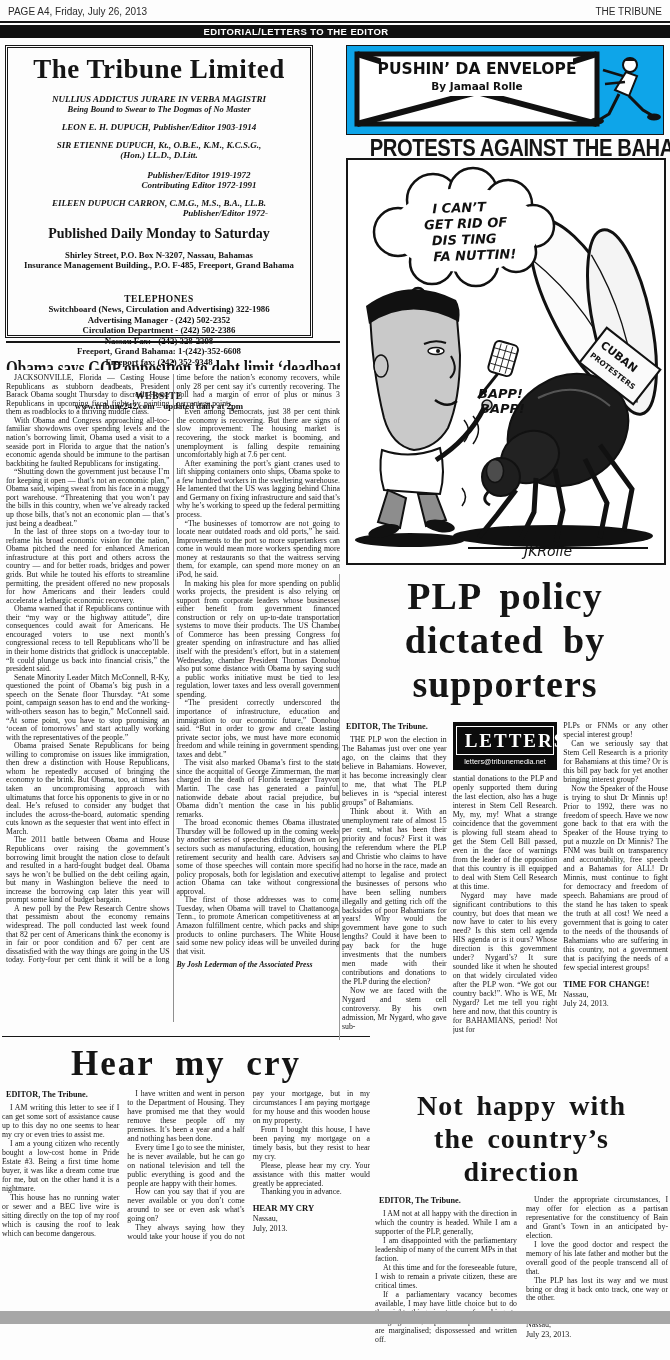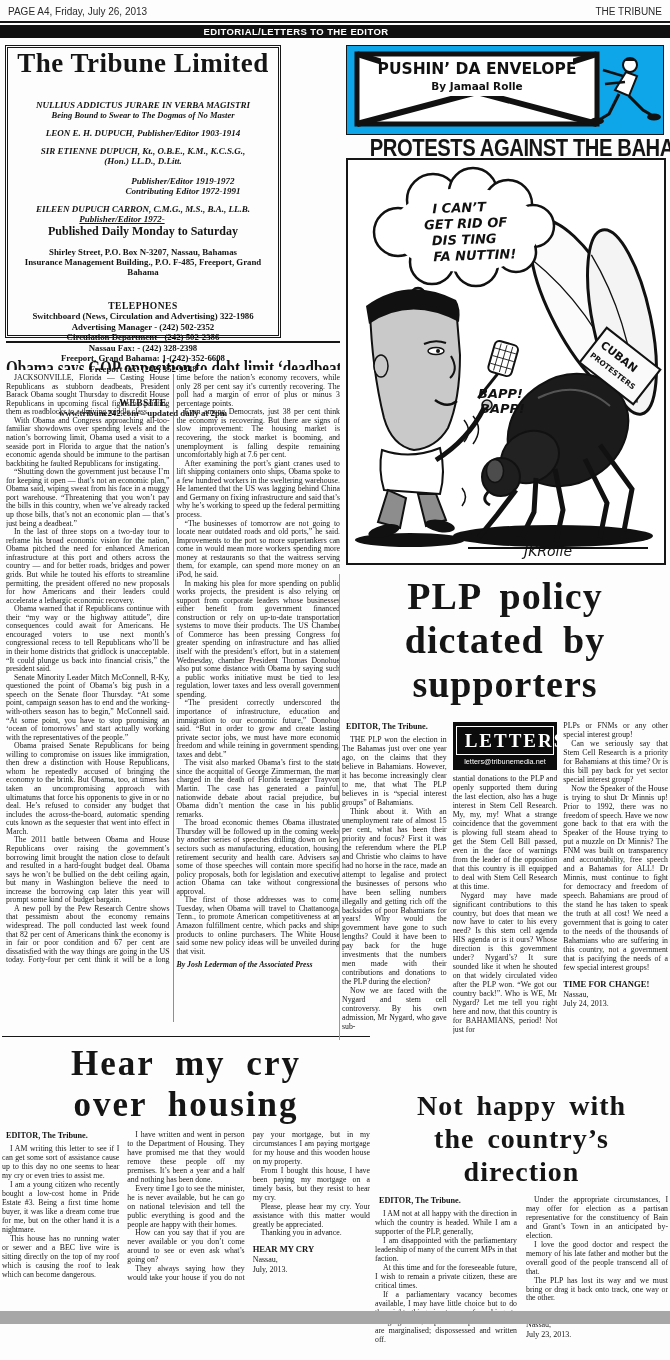--- a/index.html
+++ b/index.html
@@ -6,30 +6,30 @@
   .page{position:relative;width:670px;height:1360px;background:#fdfdfd;font-family:"Liberation Serif",serif;color:#151515;overflow:hidden;margin:0 auto;}
   
   .hdr{position:absolute;top:6px;font-family:"Liberation Sans",sans-serif;font-size:10px;color:#2a2a2a;}
   .hdr.left{left:8px;}
   .hdr.right{right:8px;}
   .top-rule{position:absolute;left:0;top:21px;width:670px;height:2px;background:#161616;}
   .banner{position:absolute;left:0;top:25px;width:670px;height:13px;background:#101010;color:#fff;
           font-family:"Liberation Sans",sans-serif;font-weight:bold;font-size:9.5px;letter-spacing:.4px;
           text-align:center;line-height:13px;padding-right:78px;box-sizing:border-box;}
   
-  .masthead{position:absolute;left:5px;top:45px;width:276px;height:293px;border:3px double #161616;
-            box-sizing:border-box;text-align:center;font-weight:bold;}
+  .masthead{position:absolute;left:5px;top:45px;width:308px;height:293px;border:3px double #161616;
+            box-sizing:border-box;text-align:center;font-weight:bold;padding-top:6px;}
   .mh-title{font-size:27px;font-weight:bold;letter-spacing:.5px;}
-  .mh-latin{font-style:italic;font-size:9px;margin-top:21px;}
+  .mh-latin{font-style:italic;font-size:9px;margin-top:9px;}
   .mh-eng{font-style:italic;font-size:8.5px;}
   .mh-name{font-style:italic;font-size:9px;margin-top:8px;}
   .mh-name2{font-style:italic;font-size:9px;}
   .mh-role{font-style:italic;font-size:9px;transform:translateX(40px);}
-  .mh-role-r{font-style:italic;font-size:9px;padding-right:42px;text-decoration:underline;}
-  .mh-plain{font-size:12px;}
+  .mh-role-r{font-style:italic;font-size:9px;text-align:right;padding-right:42px;}
+  .mh-plain{font-size:14px;margin-top:8px;}
   .mh-addr{font-size:8.8px;margin-top:8px;}
   .mh-h{font-size:9.5px;margin-top:24px;letter-spacing:.5px;}
   .mh-phones p{margin:0;font-size:8.8px;line-height:10.5px;font-weight:bold;text-indent:0;text-align:center;}
   .mh-site{font-size:8.8px;}
   
   .obama{position:absolute;left:6px;top:341px;width:334px;border-top:2px solid #161616;}
   .obama h1{margin:3px 0 4px 0;height:24px;overflow:hidden;}
   .obama h1 span{display:inline-block;font-size:21px;font-weight:bold;white-space:nowrap;transform:scaleX(.72);transform-origin:0 50%;}
   .obama-body{column-count:2;column-gap:7px;column-rule:1px solid #8f8f8f;height:648px;overflow:hidden;
               font-size:7.8px;line-height:1.1;}
@@ -264,35 +264,34 @@
         <div class="letters-email">letters@tribunemedia.net</div>
       </div>
       <div class="cont">
           <p class="para">stantial donations to the PLP and openly supported them during the last election, also has a huge interest in Stem Cell Research. My, my, my! What a strange coincidence that the government is plowing full steam ahead to get the Stem Cell Bill passed, even in the face of warnings from the leader of the opposition that this country is ill equipped to deal with Stem Cell Research at this time.</p>
           <p class="para">Nygard may have made significant contributions to this country, but does that mean we now have to cater to his every need? Is this stem cell agenda HIS agenda or is it ours? Whose direction is this government under? Nygard’s? It sure sounded like it when he shouted on that widely circulated video after the PLP won. “We got our country back!”. Who is WE, Mr Nygard? Let me tell you right here and now, that this country is for BAHAMIANS, period! Not just for</p>
         </div>
     </div>
     <div class="lcol cont">
       <div class="cont">
           <p class="para">PLPs or FNMs or any other special interest group!</p>
-          <p class="para">Can we seriously say that Stem Cell Research is a priority for Bahamians at this time? Or is this bill pay back for yet sector special interest group?</p>
+          <p class="para">Can we seriously say that Stem Cell Research is a priority for Bahamians at this time? Or is this bill pay back for yet another bringing interest group?</p>
           <p class="para">Now the Speaker of the House is trying to shut Dr Minnis up! Prior to 1992, there was no freedom of speech. Have we now gone back to that era with the Speaker of the House trying to put a muzzle on Dr Minnis? The FNM was built on transparency and accountability, free speech and a Bahamas for ALL! Dr Minnis, must continue to fight for democracy and freedom of speech. Bahamians are proud of the stand he has taken to speak the truth at all cost! We need a government that is going to cater to the needs of the thousands of Bahamians who are suffering in this country, not a government that is pacifying the needs of a few special interest groups!</p>
         </div>
       <div class="sig">
         <p class="sig-name">TIME FOR CHANGE!</p>
         <p class="sig-line">Nassau,</p>
         <p class="sig-line">July 24, 2013.</p>
       </div>
     </div>
   </div>
 
   <section class="housing">
     <div class="big-head" style="margin-top:6px">
       <div>Hear my cry</div>
-      <div>over housing</div>
     </div>
     <div class="housing-body">
       <p class="editor-label">EDITOR, The Tribune.</p>
       <p class="para">I AM writing this letter to see if I can get some sort of assistance cause up to this day no one seems to hear my cry or even tries to assist me.</p>
         <p class="para">I am a young citizen who recently bought a low-cost home in Pride Estate #3. Being a first time home buyer, it was like a dream come true for me, but on the other hand it is a nightmare.</p>
         <p class="para">This house has no running water or sewer and a BEC live wire is sitting directly on the top of my roof which is causing the roof to leak which can become dangerous.</p>
         <p class="para">I have written and went in person to the Department of Housing. They have promised me that they would remove these people off my premises. It’s been a year and a half and nothing has been done.</p>
         <p class="para">Every time I go to see the minister, he is never available, but he can go on national television and tell the public everything is good and the people are happy with their homes.</p>
         <p class="para">How can you say that if you are never available or you don’t come around to see or even ask what’s going on?</p>
         <p class="para">They always saying how they would take your house if you do not pay your mortgage, but in my circumstances I am paying mortgage for my house and this wooden house on my property.</p>

